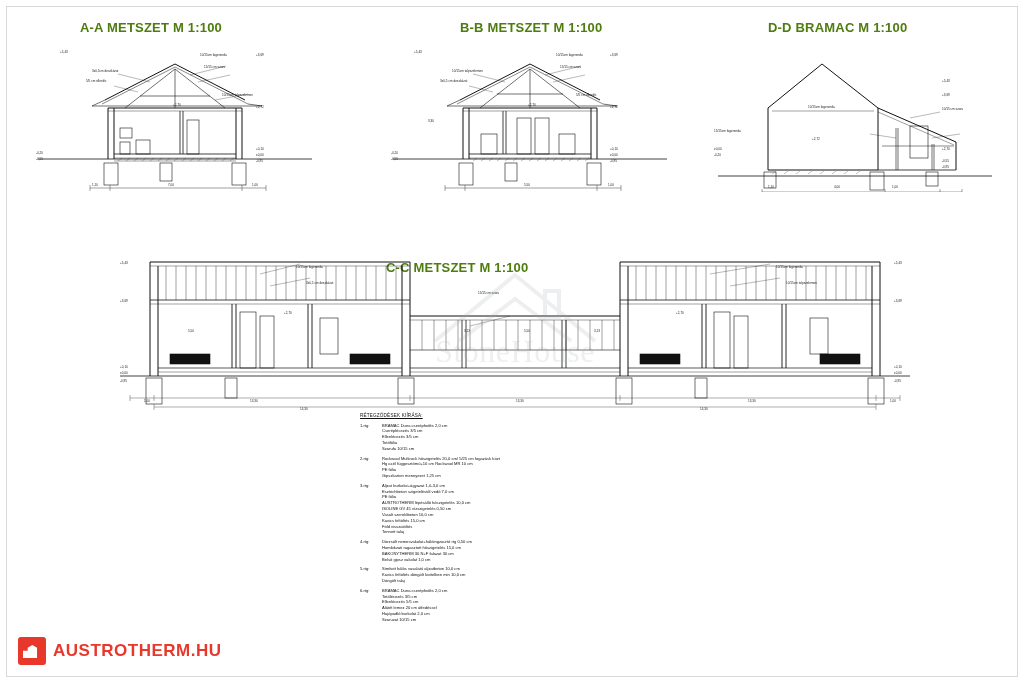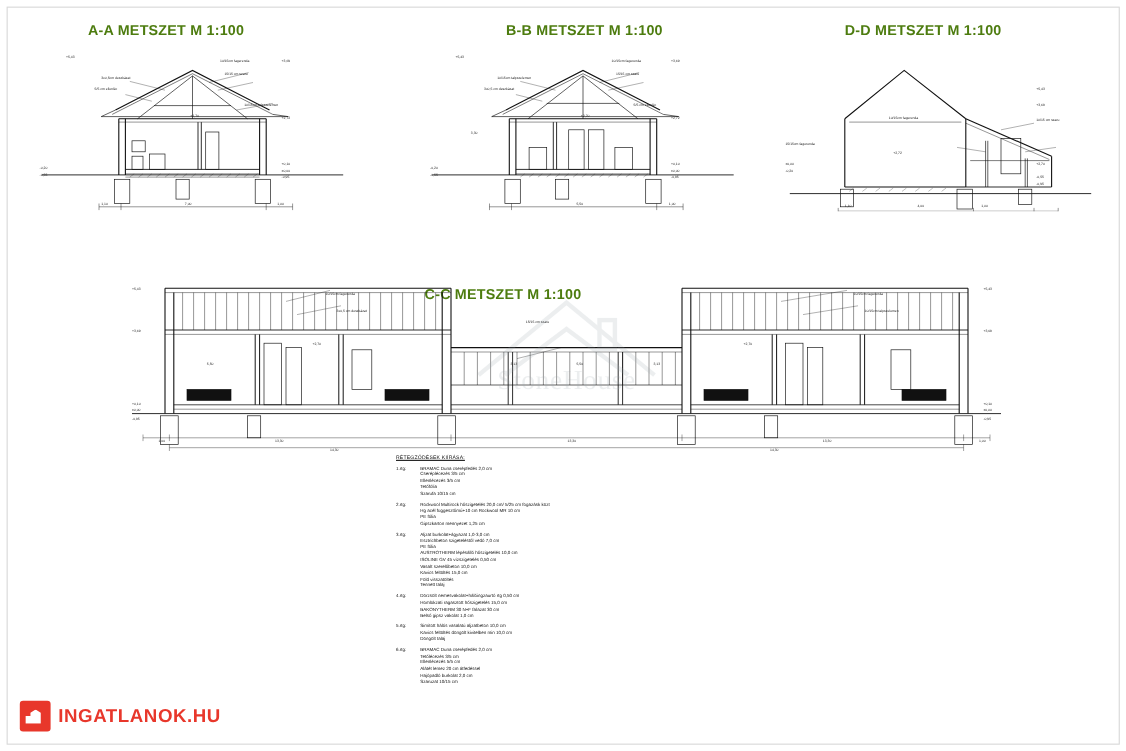--- a/index.html
+++ b/index.html
@@ -77,21 +77,21 @@
     height: 160px;
     opacity: 0.18;
     pointer-events: none;
   }
   .wm-text1 {
     position: absolute;
     top: 78px;
     width: 240px;
     text-align: center;
     font-family: "Liberation Serif", serif;
-    font-size: 25px;
+    font-size: 32px;
     color: #9aa6ad;
     letter-spacing: 0.5px;
   }
   .wm-text2 {
     position: absolute;
     top: 112px;
     width: 240px;
     text-align: center;
     font-family: "Liberation Serif", serif;
     font-style: italic;
@@ -296,21 +296,21 @@
   <div class="tiny" style="left:610px; top:106px;">+2,72</div>
   <div class="tiny" style="left:610px; top:148px;">+0,10</div>
   <div class="tiny" style="left:610px; top:154px;">±0,00</div>
   <div class="tiny" style="left:391px; top:152px;">-0,20</div>
   <div class="tiny" style="left:391px; top:158px;">-0,55</div>
   <div class="tiny" style="left:610px; top:160px;">-0,95</div>
   <div class="tiny" style="left:428px; top:120px;">3,30</div>
   <div class="tiny" style="left:524px; top:184px;">5,50</div>
   <div class="tiny" style="left:608px; top:184px;">1,00</div>
 
-  <div class="section-title" style="left:768px; top:20px;">D-D METSZET M 1:100</div>
+  <div class="section-title" style="left:768px; top:20px;">D-D BRAMAC M 1:100</div>
   <svg class="drawing" style="left:710px; top:42px;" width="290" height="150" viewBox="0 0 290 150">
     <g stroke="#111" fill="none" stroke-width="0.6">
       <line x1="8" y1="134" x2="282" y2="134" stroke-width="0.8"></line>
 
       <path d="M58 66 L112 22 L168 66" stroke-width="1"></path>
       <line x1="58" y1="66" x2="58" y2="128" stroke-width="1"></line>
       <line x1="168" y1="66" x2="168" y2="128" stroke-width="1"></line>
       <line x1="58" y1="128" x2="168" y2="128" stroke-width="1"></line>
       <line x1="62" y1="69" x2="164" y2="69" stroke-width="0.4"></line>
 
@@ -628,16 +628,16 @@
         <div>Ellenlécezés 5/5 cm</div>
         <div>Alátét lemez 20 cm átfedéssel</div>
         <div>Hajópadló burkolat 2,0 cm</div>
         <div>Szaruzat 10/15 cm</div>
       </div>
     </div>
   </div>
 
   <div class="brand">
     <div class="brand-mark"></div>
-    <div class="brand-text">INGATLANOK.HU</div>
+    <div class="brand-text">AUSTROTHERM.HU</div>
   </div>
 
 </div>
 
 </body></html>

